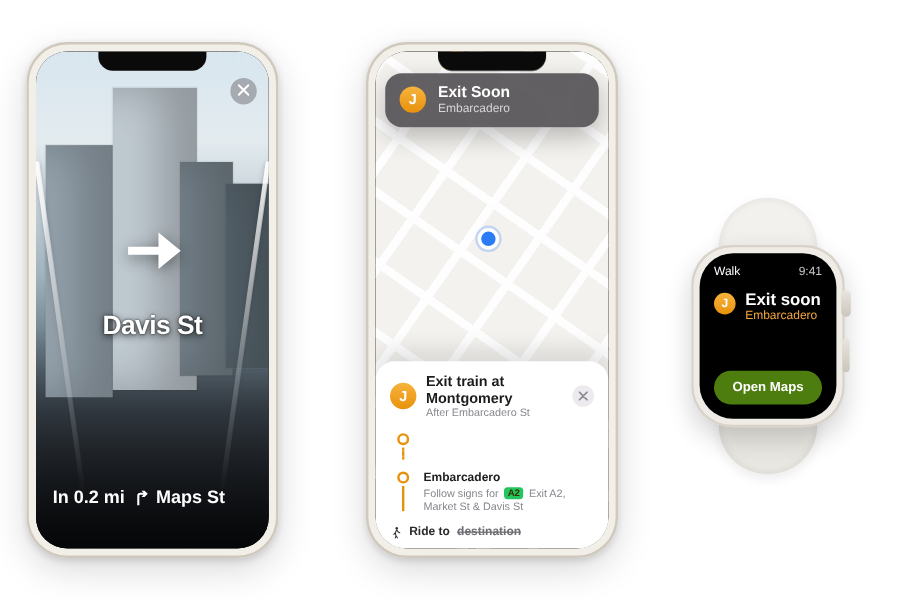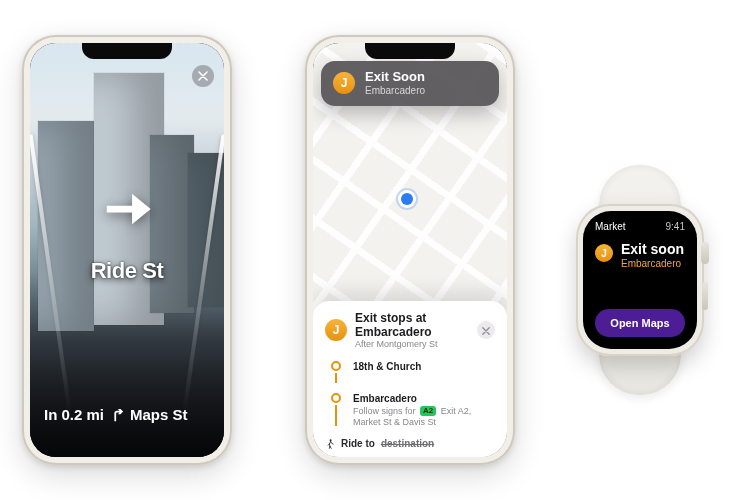--- a/index.html
+++ b/index.html
@@ -224,21 +224,21 @@
   }
   .w-top{display:flex;justify-content:space-between;font-size:10px;color:#c6c6c9;}
   .w-top .close{color:#fff;font-weight:500;}
   .w-body{display:flex;align-items:flex-start;gap:8px;margin-top:10px;}
   .w-body .badge-j{width:18px;height:18px;font-size:10px;margin-top:2px;}
   .w-body .col{display:flex;flex-direction:column;}
   .w-title{font-size:14px;font-weight:800;line-height:1.05;}
   .w-sub{font-size:10px;color:#f2a63b;margin-top:1px;}
   .w-btn{
     margin-top:auto;align-self:stretch;
-    background:#4c1d95;color:#fff;border-radius:18px;
+    background:#4d7c0f;color:#fff;border-radius:18px;
     font-size:11px;font-weight:600;text-align:center;
     padding:8px 0;
   }
 </style>
 </head>
 <body>
 
 <div class="stage">
 
   <div class="phone phone-a">
@@ -259,21 +259,21 @@
               <path d="M1 1 L9 9 M9 1 L1 9" stroke="#fff" stroke-width="1.6" stroke-linecap="round" fill="none"></path>
             </svg>
         </span>
       </div>
 
       <div class="ar-arrow">
         <svg viewBox="0 0 64 64">
             <path d="M8 28 H38 V14 L60 32 L38 50 V36 H8 Z"></path>
           </svg>
       </div>
-      <div class="ar-street">Ride St</div>
+      <div class="ar-street">Davis St</div>
 
       <div class="ar-bottom">
         <div class="ar-next">
           <span>In 0.2 mi</span>
           <span class="turnicon">
             <svg viewBox="0 0 16 16">
                 <path d="M5 15 V6 a3 3 0 0 1 3-3 h3 l-2-2 h3 l3 3 -3 3 h-3 l2-2 h-3 a1 1 0 0 0 -1 1 v9 z"></path>
               </svg>
           </span>
           <span>Maps St</span>
@@ -295,40 +295,39 @@
         <div class="tcol">
           <div class="ttitle">Exit Soon</div>
           <div class="tsub">Embarcadero</div>
         </div>
       </div>
 
       <div class="card">
         <div class="head">
           <div class="badge-j">J</div>
           <div class="titlecol">
-            <div class="title">Exit stops at Embarcadero</div>
-            <div class="sub">After Montgomery St</div>
+            <div class="title">Exit train at Montgomery</div>
+            <div class="sub">After Embarcadero St</div>
           </div>
           <div class="close-pill">
             <span>
               <svg viewBox="0 0 10 10">
                   <path d="M1 1 L9 9 M9 1 L1 9" stroke="#8a8a90" stroke-width="1.6" stroke-linecap="round" fill="none"></path>
                 </svg>
             </span>
           </div>
         </div>
 
         <div class="steps">
           <div class="step">
             <div class="railcol">
               <div class="node"></div>
               <div class="rail dots"></div>
             </div>
             <div class="body">
-              <div class="stitle">18th &amp; Church</div>
             </div>
           </div>
           <div class="step">
             <div class="railcol">
               <div class="node"></div>
               <div class="rail solid" style="min-height:2px"></div>
             </div>
             <div class="body">
               <div class="stitle">Embarcadero</div>
               <div class="sdesc">
@@ -354,21 +353,21 @@
     </div>
   </div>
 
   <div class="watch-wrap">
     <div class="strap"></div>
     <div class="watch-case">
       <div class="crown"></div>
       <div class="sidebtn"></div>
       <div class="watch-screen">
         <div class="w-top">
-          <span class="close">Market</span>
+          <span class="close">Walk</span>
           <span>9:41</span>
         </div>
         <div class="w-body">
           <div class="badge-j">J</div>
           <div class="col">
             <div class="w-title">Exit soon</div>
             <div class="w-sub">Embarcadero</div>
           </div>
         </div>
         <div class="w-btn">Open Maps</div>

